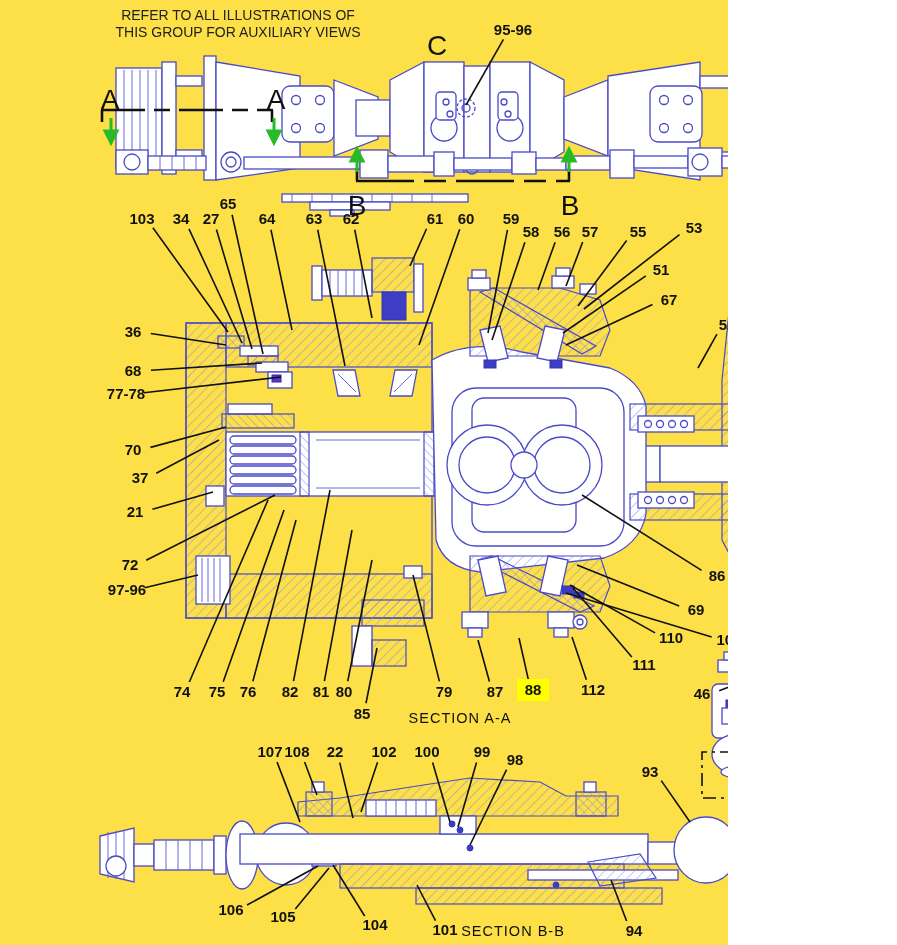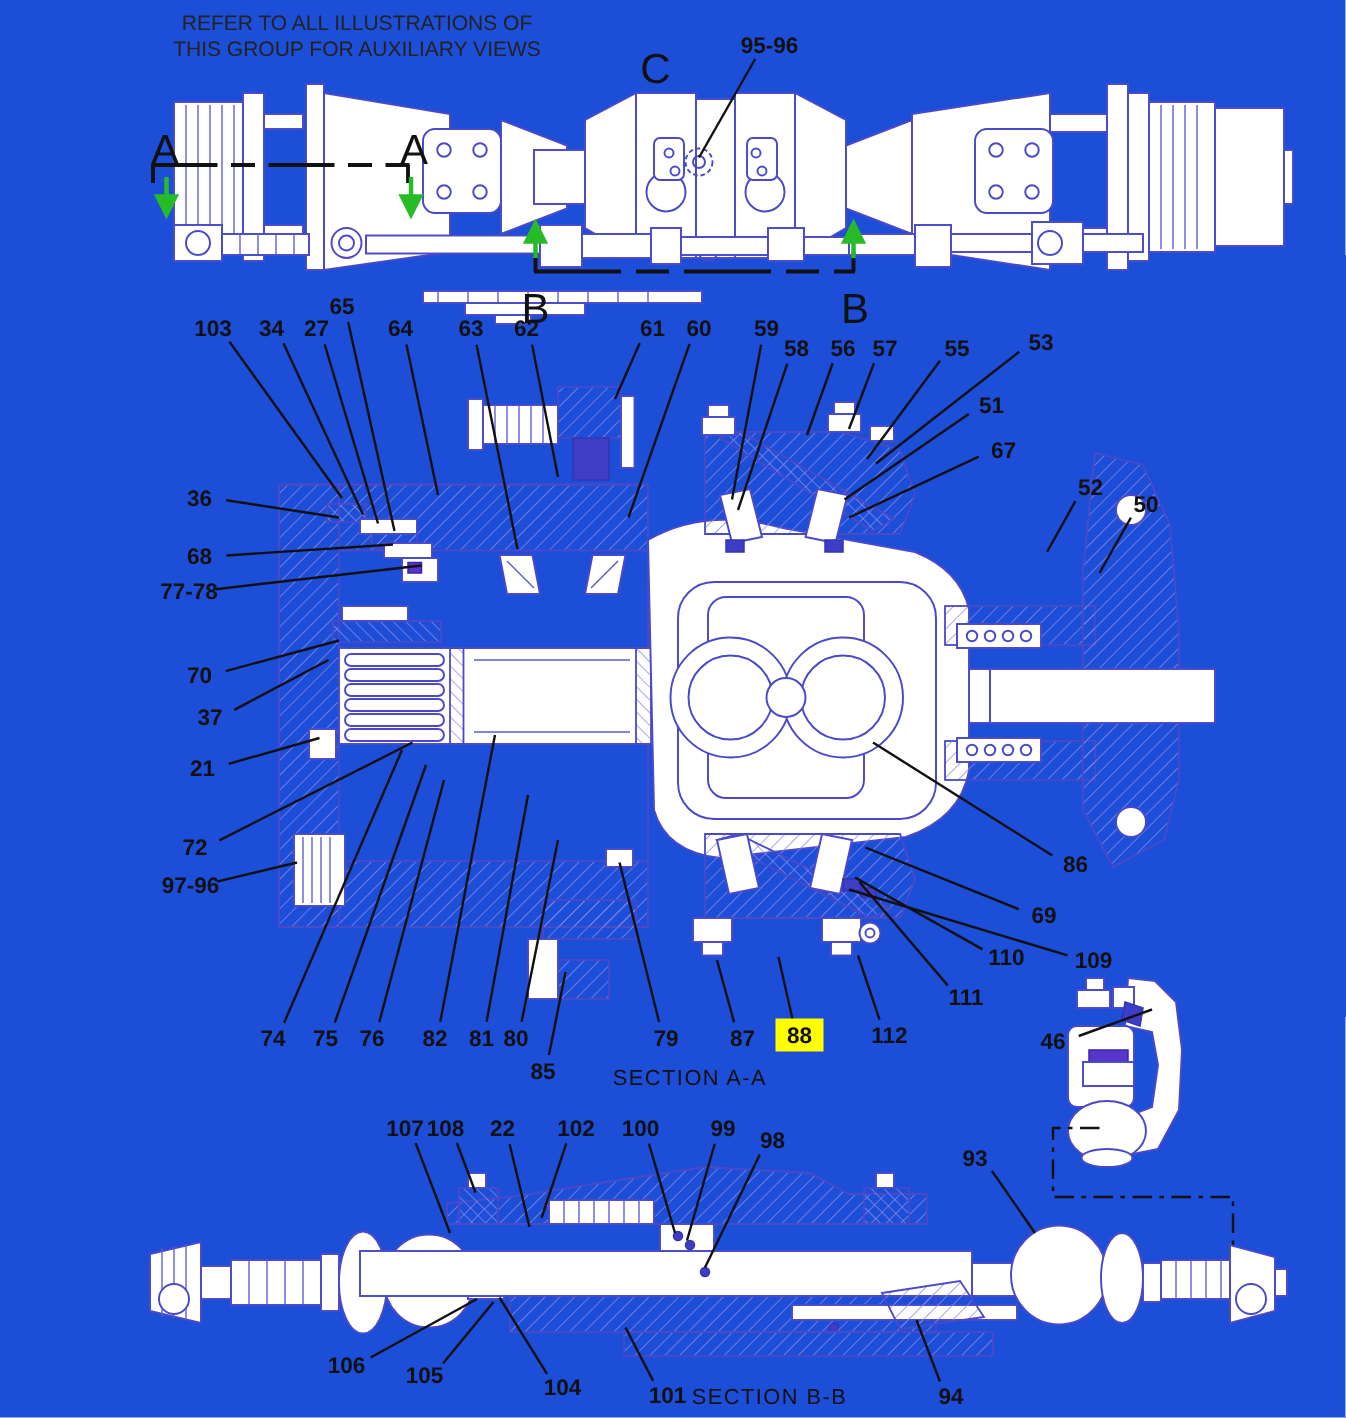--- a/index.html
+++ b/index.html
@@ -1,16 +1,16 @@
 <!DOCTYPE html>
 <html><head>
 <meta charset="utf-8">
 <style>
   html,body{margin:0;padding:0;background:#ffffff;}
-  .page{position:relative;width:897px;height:945px;background:#1d4ed8;overflow:hidden;
+  .page{position:relative;width:728px;height:945px;background:#fde047;overflow:hidden;
         font-family:"Liberation Sans", sans-serif;}
   svg{position:absolute;left:0;top:0;}
   svg .blue{stroke:#4a4ac9;stroke-width:1.3;fill:none;}
   svg .bluef{stroke:#4a4ac9;stroke-width:1.3;fill:#ffffff;}
   svg .hat{stroke:#4a4ac9;stroke-width:1.2;fill:url(#h1);}
   svg .hat2{stroke:#4a4ac9;stroke-width:1.2;fill:url(#h2);}
   svg .dark{stroke:#3434b4;stroke-width:1;fill:#3d3dc6;}
   svg .purp{stroke:#3b23a8;stroke-width:1;fill:#5a35cc;}
   svg .thin{stroke:#5a5ad2;stroke-width:0.9;fill:none;}
   text.callout{font:bold 15px "Liberation Sans", sans-serif;fill:#111;}

